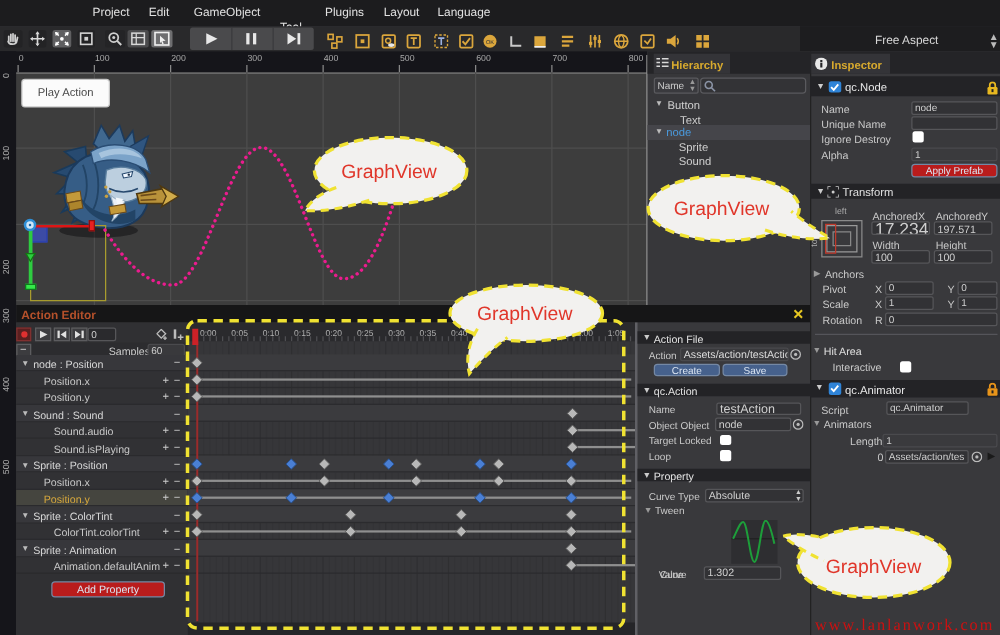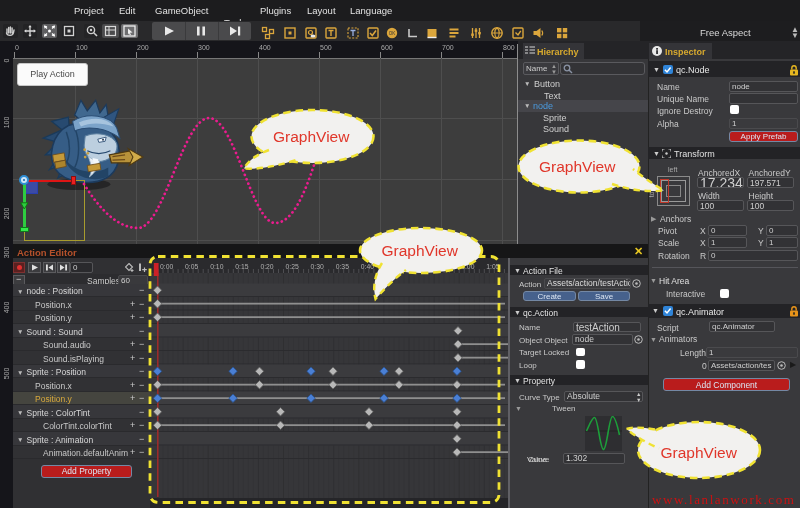--- a/index.html
+++ b/index.html
@@ -332,21 +332,20 @@
 <div class="lbl" style="left:659px;top:334px;">Animators</div>
 <div class="lbl" style="left:680px;top:348px;">Length</div>
 <div class="inp" style="left:706px;top:346.5px;width:92px;height:11px;background:#3a3a3d;border-color:#4a4a4d;">1</div>
 <div class="lbl" style="left:702px;top:361px;">0</div>
 <div class="inp" style="left:708px;top:359.5px;width:67px;height:11px;">Assets/action/tes</div>
 <svg class="ab" style="left:776.5px;top:360.5px;" width="9" height="9">
       <circle cx="4.5" cy="4.5" r="3.8" fill="none" stroke="#bbb" stroke-width="1"></circle>
       <circle cx="4.5" cy="4.5" r="1.3" fill="#bbb"></circle>
     </svg>
 <div class="ab" style="left:790px;top:360px;font-size:8px;color:#1a1a1a;">▶</div>
-<div class="btn" style="left:663px;top:377.5px;width:127px;height:13px;font-size:8.5px;line-height:12px;">Add Component</div>
 <div class="ab" style="left:13px;top:244px;width:635px;height:264px;background:#333336;"></div>
 <div class="ab" style="left:13px;top:244px;width:635px;height:14px;background:#161617;"></div>
 <div class="ab" style="left:17px;top:246.5px;font-size:9.5px;font-weight:bold;color:#b5512b;">Action Editor</div>
 <div class="ab" style="left:634px;top:244.5px;font-size:11px;font-weight:bold;color:#e8c822;">✕</div>
 <div class="ab" style="left:13px;top:258px;width:137px;height:250px;background:#303033;"></div>
 <div class="ab" style="left:13px;top:262px;width:12px;height:11px;background:#5a2020;border:1px solid #803030;box-sizing:border-box;"></div>
 <div class="ab" style="left:17px;top:265px;width:5px;height:5px;border-radius:50%;background:#e03030;"></div>
 <div class="ab" style="left:27.5px;top:262px;width:13px;height:11px;background:#3c3c3f;border:1px solid #5c5c5f;box-sizing:border-box;"></div>
 <svg class="ab" style="left:27.5px;top:262px;" width="13" height="11">
       <path d="M4,2.5 L10,5.5 L4,8.5 Z" fill="#e0e0e0"></path>
@@ -677,21 +676,21 @@
 <div class="cbw" style="left:576px;top:347.5px;width:8.5px;height:8.5px;"></div>
 <div class="lbl" style="left:519px;top:360.5px;font-size:8px;">Loop</div>
 <div class="cbw" style="left:576px;top:360px;width:8.5px;height:8.5px;"></div>
 <div class="sech" style="left:510px;top:374.5px;width:138px;height:10.5px;"></div>
 <div class="ab" style="left:514px;top:376.5px;font-size:7px;color:#ccc;">▼</div>
 <div class="ab" style="left:523px;top:375.5px;font-size:8.5px;color:#e4e4e4;">Property</div>
 <div class="lbl" style="left:519px;top:392.5px;font-size:8px;">Curve Type</div>
 <div class="inp" style="left:564px;top:391px;width:79px;height:11px;font-size:8.5px;">Absolute</div>
 <div class="ab" style="left:636px;top:391px;font-size:5.5px;color:#ccc;">▲<br>▼</div>
 <div class="ab" style="left:515px;top:405px;font-size:7px;color:#999;">▼</div>
-<div class="lbl" style="left:524px;top:403.5px;font-size:8px;margin-left:28px;">Tween</div>
+<div class="lbl" style="left:524px;top:403.5px;font-size:8px;">Tween</div>
 <div class="lbl" style="left:528px;top:455px;font-size:8px;">Curve</div>
 <div class="ab" style="left:584.5px;top:416px;width:37px;height:35px;background:#2e2e31;"></div>
 <svg class="ab" style="left:584.5px;top:416px;" width="37" height="35">
       <rect x="0" y="14.5" width="37" height="1" fill="#222"></rect>
       <path d="M1.5,15 C5,8 7,1.5 9.5,1.5 C13,1.5 15,33.5 18.5,33.5 C22,33.5 24,0.5 27.5,0.5 C30,0.5 32.5,10 34.5,19" fill="none" stroke="#1d9e3a" stroke-width="1.6"></path>
     </svg>
 <div class="lbl" style="left:527px;top:454.5px;font-size:8px;">Value</div>
 <div class="inp" style="left:563px;top:453px;width:62px;height:11px;font-size:8.5px;">1.302</div>
 <svg class="ab" style="left:145px;top:252px;" width="360" height="254">
       <rect x="5" y="4.5" width="349" height="246" rx="8" fill="none" stroke="#f0e232" stroke-width="2.8" stroke-dasharray="7.5 5.3"></rect>

